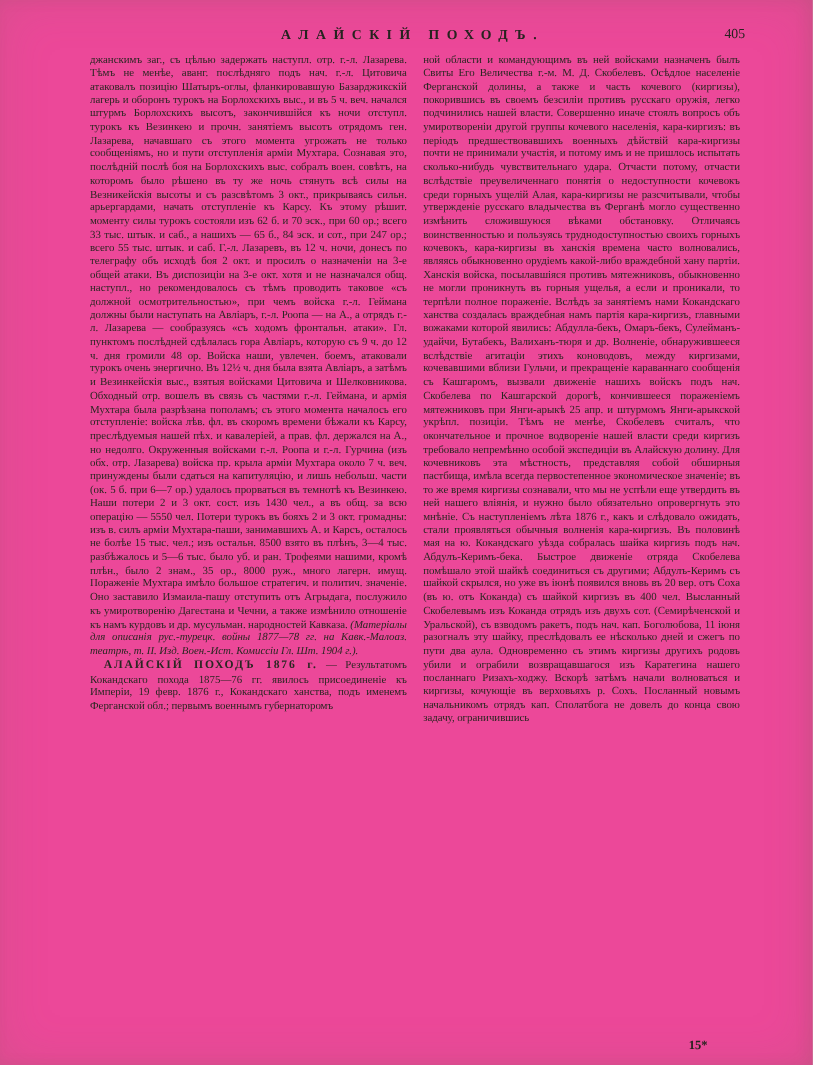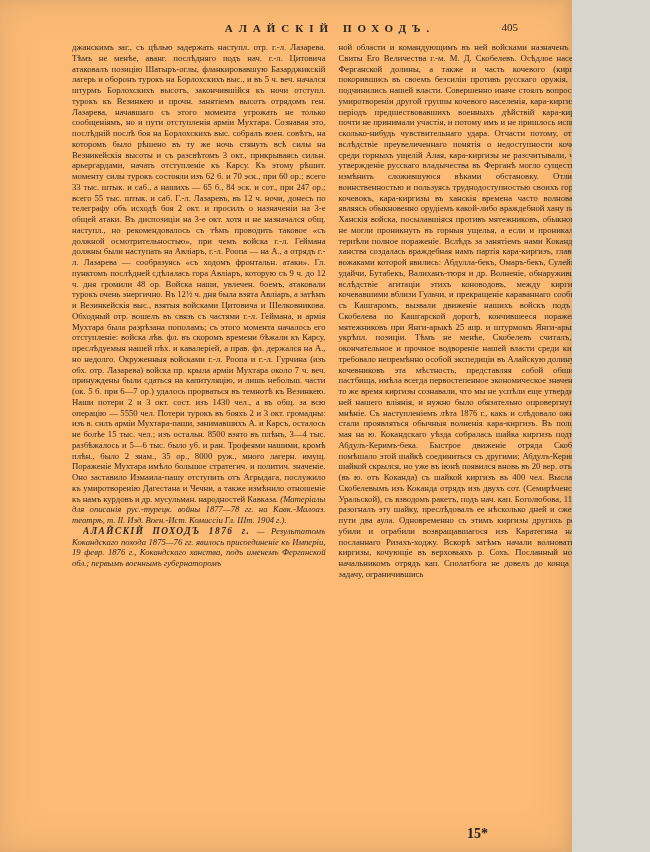--- a/index.html
+++ b/index.html
@@ -2,22 +2,22 @@
 <html><head>
 <meta charset="utf-8">
 <style>
   html,body{margin:0;padding:0;}
   body{
     width:650px;height:852px;
     background:#d8d5cd;
     font-family:"Liberation Serif","DejaVu Serif",serif;
   }
   .page{
-    position:relative;width:572px;height:852px;overflow:hidden;
-    background:#fdba74;
+    position:relative;width:650px;height:852px;overflow:hidden;
+    background:#ec4899;
     box-shadow:inset 0 0 40px rgba(120,110,90,.18), inset -4px 0 10px rgba(100,90,70,.12);
     color:#23211e;
   }
   .running-head{
     position:absolute;top:22px;left:80px;width:500px;
     text-align:center;font-weight:bold;font-size:11px;letter-spacing:6px;
     color:#26231f;white-space:nowrap;
   }
   .page-number{
     position:absolute;top:21px;right:54px;font-size:11px;color:#26231f;
@@ -29,27 +29,27 @@
   .col{
     flex:1 1 0;min-width:0;
     font-size:8.7px;line-height:10.75px;
     text-align:justify;
     color:#2a2722;
     hyphens:auto;
     word-spacing:-0.2px;
   }
   .col p{margin:0;}
   .citation{font-style:italic;}
-  .article-para{text-indent:11px;margin-top:1px;font-style:italic;}
+  .article-para{text-indent:11px;margin-top:1px;}
   .article-heading{
     font-weight:bold;font-size:9.3px;letter-spacing:1.5px;white-space:nowrap;
   }
   .footer-mark{
     position:absolute;bottom:10px;right:84px;
-    font-size:14px;font-weight:bold;color:#26231f;
+    font-size:10px;font-weight:bold;color:#26231f;
   }
 </style>
 </head>
 <body>
 
 <div class="page">
 
   <div class="running-head">АЛАЙСКІЙ ПОХОДЪ.</div>
 
   <div class="page-number">405</div>

